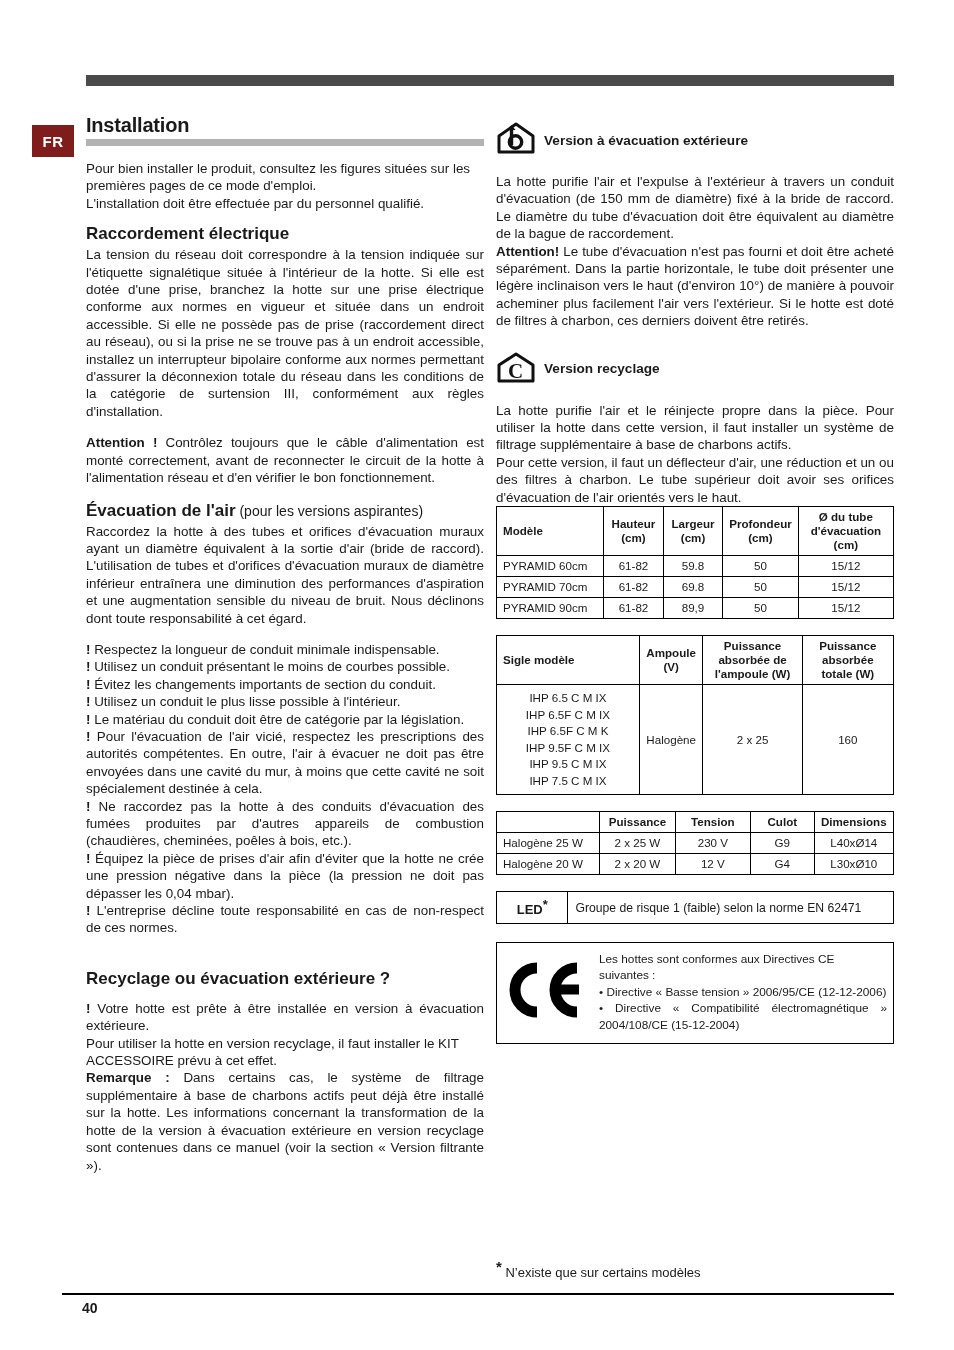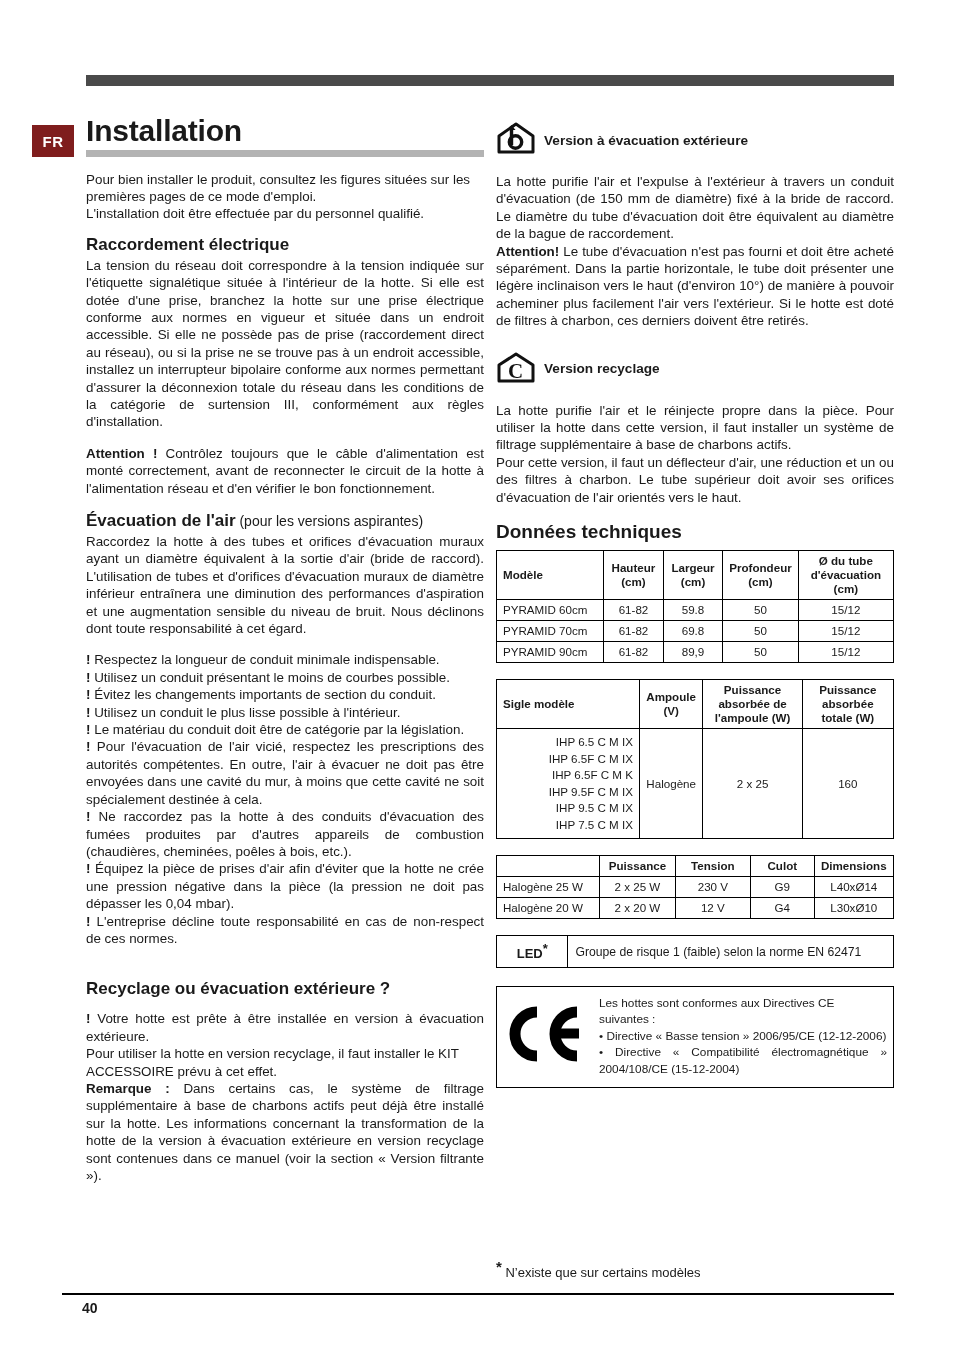--- a/index.html
+++ b/index.html
@@ -26,21 +26,21 @@
     font-size:15px; font-weight:bold; letter-spacing:.5px;
     display:flex; align-items:center; justify-content:center;
   }
 
   
   .col{ position:absolute; top:115px; width:398px; }
   .col-left{ left:86px; }
   .col-right{ left:496px; }
 
   h1.page-title{
-    font-size:30px; font-weight:bold; margin:0 0 0 0;
+    font-size:20px; font-weight:bold; margin:0 0 0 0;
     letter-spacing:-0.2px; line-height:1.05;
   }
   .title-rule{
     height:7px; background:#b3b3b3; margin:3px 0 14px 0;
   }
 
   p{ margin:0 0 0 0; font-size:13.4px; line-height:17.4px; text-align:justify; }
   p.lead{ text-align:left; }
   p + p{ margin-top:0; }
   .gap{ height:14px; }
@@ -70,21 +70,21 @@
     font-size:11.6px; line-height:14px;
     table-layout:fixed;
   }
   table, table td, table th{ border:1.3px solid #000; }
   table th, table td{ padding:3px 4px; text-align:center; vertical-align:middle; }
   table th{ font-weight:bold; }
   .tl{ text-align:left; padding-left:6px; }
   .tbl-wrap{ margin-bottom:16px; }
   .tbl-wrap.t2{ margin-bottom:16px; }
 
-  .models-cell{ text-align:right; padding:5px 6px; line-height:16.5px; }
+  .models-cell{ text-align:center; padding:5px 6px; line-height:16.5px; }
 
   
   table.led td{ padding:6px 6px; }
   .led-label{ font-weight:bold; font-size:13px; }
   .sup{ font-size:13px; vertical-align:super; font-weight:bold; }
   .led-text{ font-size:12.2px; text-align:left; padding-left:7px !important; }
 
   
   .ce-wrap{ border:1.3px solid #000; display:flex; align-items:center; padding:8px 6px 10px 10px; gap:16px; }
   .ce-mark{ flex:0 0 auto; }
@@ -176,21 +176,20 @@
           <text x="19.5" y="27.5" font-family="Liberation Serif, serif" font-size="21" font-weight="bold" text-anchor="middle" fill="#111">C</text>
         </svg>
       </span>
       <span class="label">Version recyclage</span>
     </div>
 
     <div class="gap"></div>
     <p>La hotte purifie l'air et le réinjecte propre dans la pièce. Pour utiliser la hotte dans cette version, il faut installer un système de filtrage supplémentaire à base de charbons actifs.</p>
     <p>Pour cette version, il faut un déflecteur d'air, une réduction et un ou des filtres à charbon. Le tube supérieur doit avoir ses orifices d'évacuation de l'air orientés vers le haut.</p>
 
-    <h2 class="section">Données techniques</h2>
 
     <div class="tbl-wrap">
       <table>
         <colgroup>
             <col style="width:27%">
             <col style="width:15%">
             <col style="width:15%">
             <col style="width:19%">
             <col style="width:24%">
           </colgroup>

